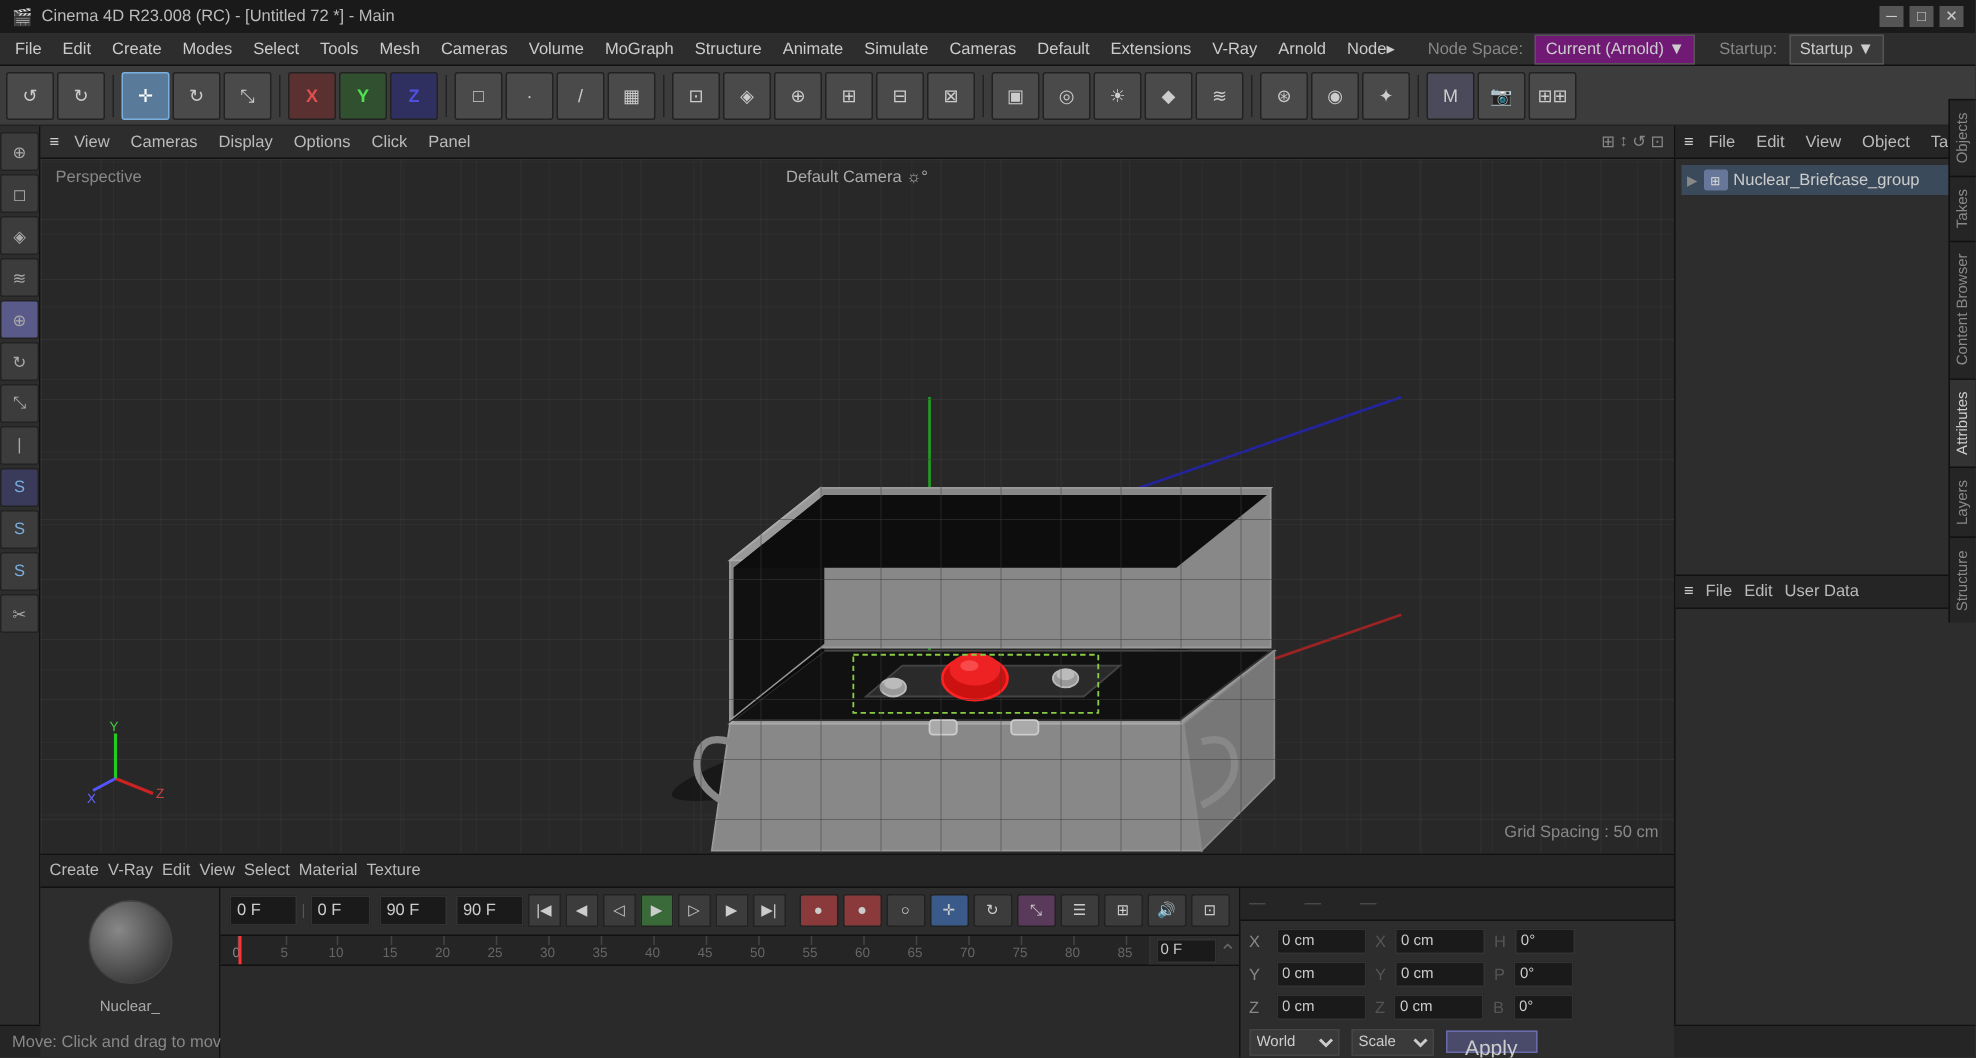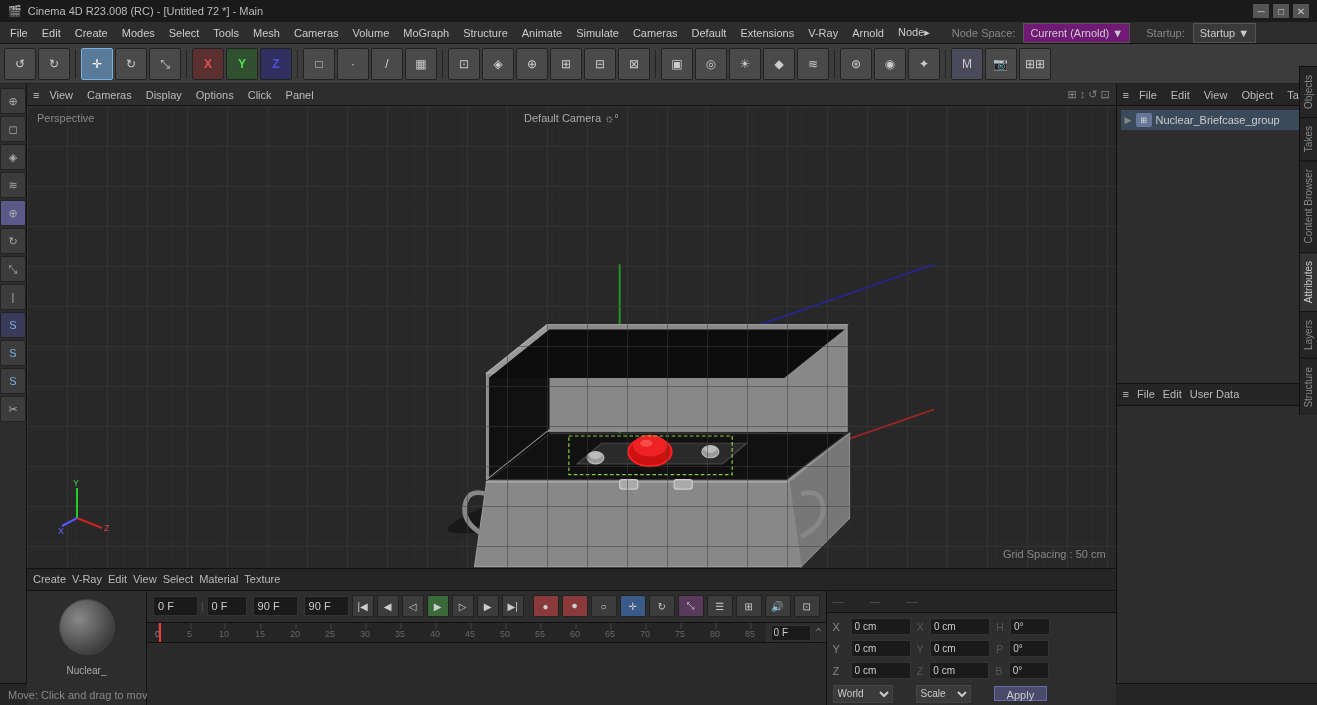--- a/index.html
+++ b/index.html
@@ -342,21 +342,21 @@
       background: #2a2a2a;
       position: relative;
     }
 
     .apply-btn {
       background: #4a4a6a;
       border: 1px solid #6a6aaa;
       color: #ccc;
       padding: 2px 12px;
       cursor: pointer;
-      font-size: 11px;
+      font-size: 14px;
       height: 15px;
     }
 
     
     #scene-svg {
       width: 100%;
       height: 100%;
     }
   </style>
 </head>
@@ -688,21 +688,21 @@
               <input type="text" class="coord-field" value="0°" style="width: 40px;">
             </div>
             <div class="coord-row" style="margin-top:2px;">
               <span class="coord-label">Z</span>
               <input type="text" class="coord-field" value="0 cm" style="">
               <span class="coord-sep">Z</span>
               <input type="text" class="coord-field" value="0 cm" style="">
               <span class="coord-sep">B</span>
               <input type="text" class="coord-field" value="0°" style="width: 40px;">
             </div>
-            <div style="display:flex; align-items:center; margin-top:4px; gap:23px;">
+            <div style="display:flex; align-items:center; margin-top:4px; gap:8px;">
               <select style="background:#3a3a3a; border:1px solid #444; color:#ccc; height:18px; font-size:10px; width:60px;">
                 <option>World</option>
                 <option>Local</option>
               </select>
               <select style="background:#3a3a3a; border:1px solid #444; color:#ccc; height:18px; font-size:10px; width:55px;">
                 <option>Scale</option>
               </select>
               <button class="apply-btn">Apply</button>
             </div>
           </div>

